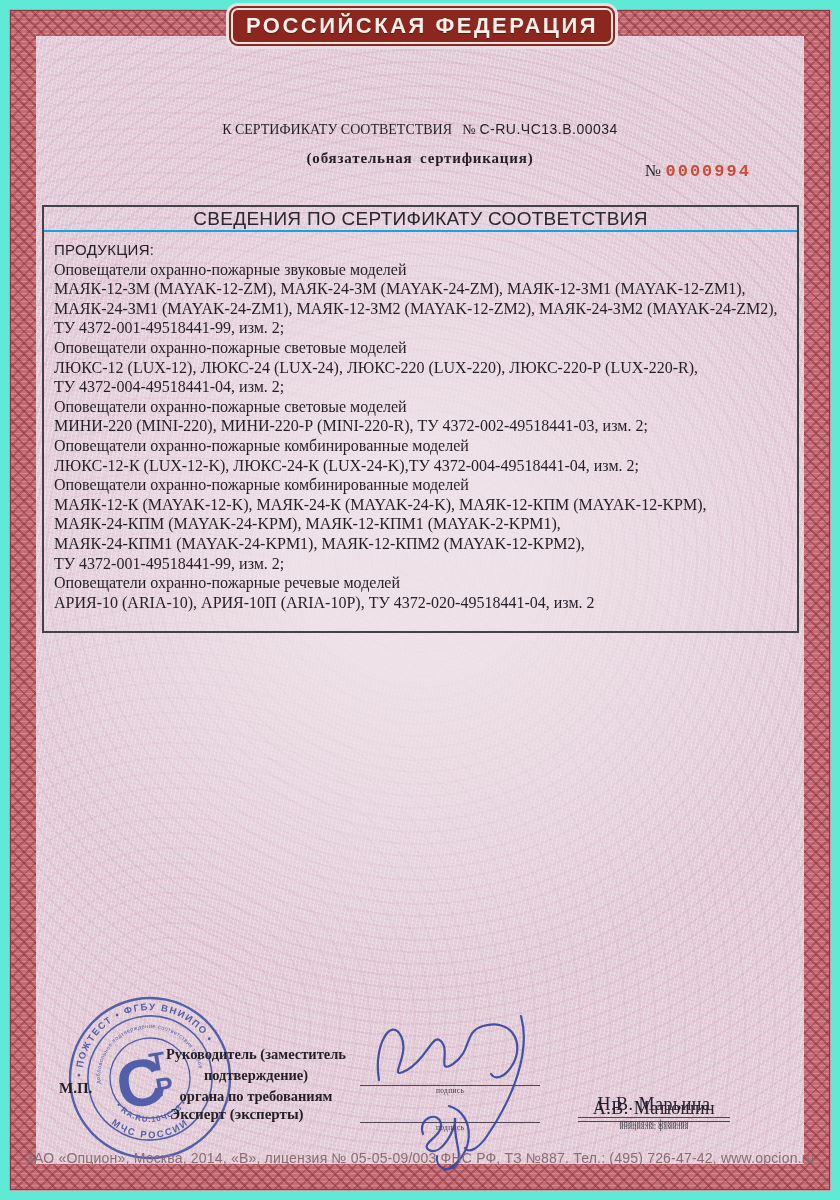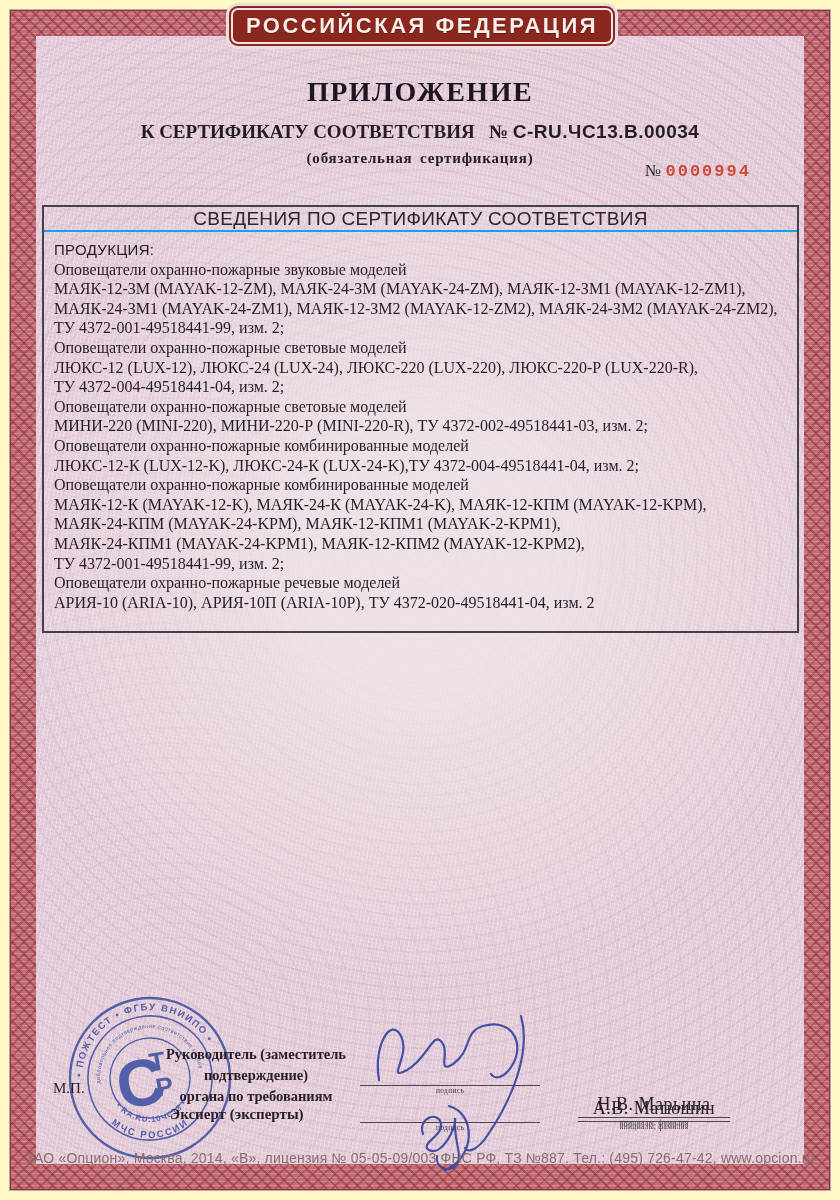--- a/index.html
+++ b/index.html
@@ -1,17 +1,17 @@
 <!DOCTYPE html>
 <html><head>
 <meta charset="utf-8">
 <style>
   html,body{margin:0;padding:0;background:#dcdce0;}
   .page{position:relative;width:840px;height:1200px;margin:0 auto;overflow:hidden;
-        background:#fef9c3;font-family:"Liberation Serif",serif;color:#241d27;}
+        background:#5eead4;font-family:"Liberation Serif",serif;color:#241d27;}
   
   .band{position:absolute;inset:10px;
     background:
       repeating-linear-gradient(45deg, rgba(146,44,54,.50) 0 2px, rgba(0,0,0,0) 2px 8px),
       repeating-linear-gradient(-45deg, rgba(146,44,54,.40) 0 2px, rgba(0,0,0,0) 2px 8px),
       repeating-linear-gradient(0deg, rgba(236,196,200,.35) 0 1px, rgba(0,0,0,0) 1px 4px),
       #c06d75;
     box-shadow:inset 0 0 0 1px #8e3540, 0 0 0 1px #b8a8ac;}
   .inner{position:absolute;inset:36px;
     background:
@@ -24,34 +24,34 @@
   
   .banner{position:absolute;left:229px;top:6px;width:386px;height:40px;
     background:#8c271f;border-radius:9px;
     box-shadow:0 0 0 3px #e9dde2, inset 0 0 0 2px #8c271f, inset 0 0 0 4px #f0e4e0;
     display:flex;align-items:center;justify-content:center;}
   .banner span{color:#f7efe9;font-family:"Liberation Sans",sans-serif;font-weight:bold;
     font-size:22px;letter-spacing:2.5px;text-shadow:0 1px 0 #5f140f;}
   
   .title{position:absolute;left:0;right:0;top:76px;text-align:center;
     font-size:28px;font-weight:bold;letter-spacing:1.5px;color:#1d1622;}
-  .subtitle{position:absolute;left:0;right:0;top:121px;text-align:center;font-size:19px;font-weight:bold;}
+  .subtitle{position:absolute;left:0;right:0;top:121px;text-align:center;font-size:14px;font-weight:normal;}
   .subtitle .code{font-family:"Liberation Sans",sans-serif;letter-spacing:.5px;}
   .certtype{position:absolute;left:0;right:0;top:150px;text-align:center;
     font-size:15px;font-weight:bold;letter-spacing:.8px;word-spacing:3px;}
   .formno{position:absolute;left:645px;top:161px;font-size:17px;color:#2a2230;}
   .formno .digits{font-family:"Liberation Mono",monospace;font-weight:bold;color:#cd4a38;letter-spacing:2px;}
   
   .infobox{position:absolute;left:42px;top:205px;width:753px;height:424px;border:2px solid #45414b;}
   .infobox-head{height:23px;border-bottom:2px solid #0ea5e9;display:flex;align-items:center;justify-content:center;
     font-family:"Liberation Sans",sans-serif;font-size:19px;color:#2a2630;letter-spacing:.3px;}
   .infobox-body{padding:8px 10px 0 10px;font-size:16px;line-height:19.6px;white-space:nowrap;overflow:hidden;}
   .prod-label{font-family:"Liberation Sans",sans-serif;font-size:15px;letter-spacing:.3px;}
   
-  .mp{position:absolute;left:53px;top:1080px;font-size:15px;font-weight:normal;text-align:right;}
+  .mp{position:absolute;left:59px;top:1080px;font-size:15px;font-weight:bold;text-align:right;}
   .role1{position:absolute;left:128px;top:1044px;width:256px;text-align:center;
     font-size:14.5px;font-weight:bold;line-height:21px;}
   .role2{position:absolute;left:170px;top:1106px;font-size:15px;font-weight:bold;}
   .sigline{position:absolute;width:180px;border-bottom:1.2px solid #4c4452;text-align:center;}
   .sigline small, .namebox small{display:block;font-size:7.5px;color:#3c3644;letter-spacing:.3px;padding-top:1px;}
   .sig1{left:360px;top:1067px;height:18px;}
   .sig2{left:360px;top:1104px;height:18px;}
   .namebox{position:absolute;left:578px;width:152px;text-align:center;border-bottom:1.2px solid #4c4452;}
   .name1{top:1056px;margin-top:42px;}
   .name2{top:1094px;}
@@ -68,21 +68,20 @@
 <body>
 
 <div class="page">
   <div class="band"></div>
   <div class="inner"></div>
 
   <div class="banner">
     <span>РОССИЙСКАЯ ФЕДЕРАЦИЯ</span>
   </div>
 
-  <div class="title">ПРИЛОЖЕНИЕ</div>
 
   <div class="subtitle">
     <span>К СЕРТИФИКАТУ СООТВЕТСТВИЯ</span>
     &nbsp;&nbsp;<span>№</span>
     <span class="code">C-RU.ЧС13.В.00034</span>
   </div>
 
   <div class="certtype">(обязательная сертификация)</div>
 
   <div class="formno">

